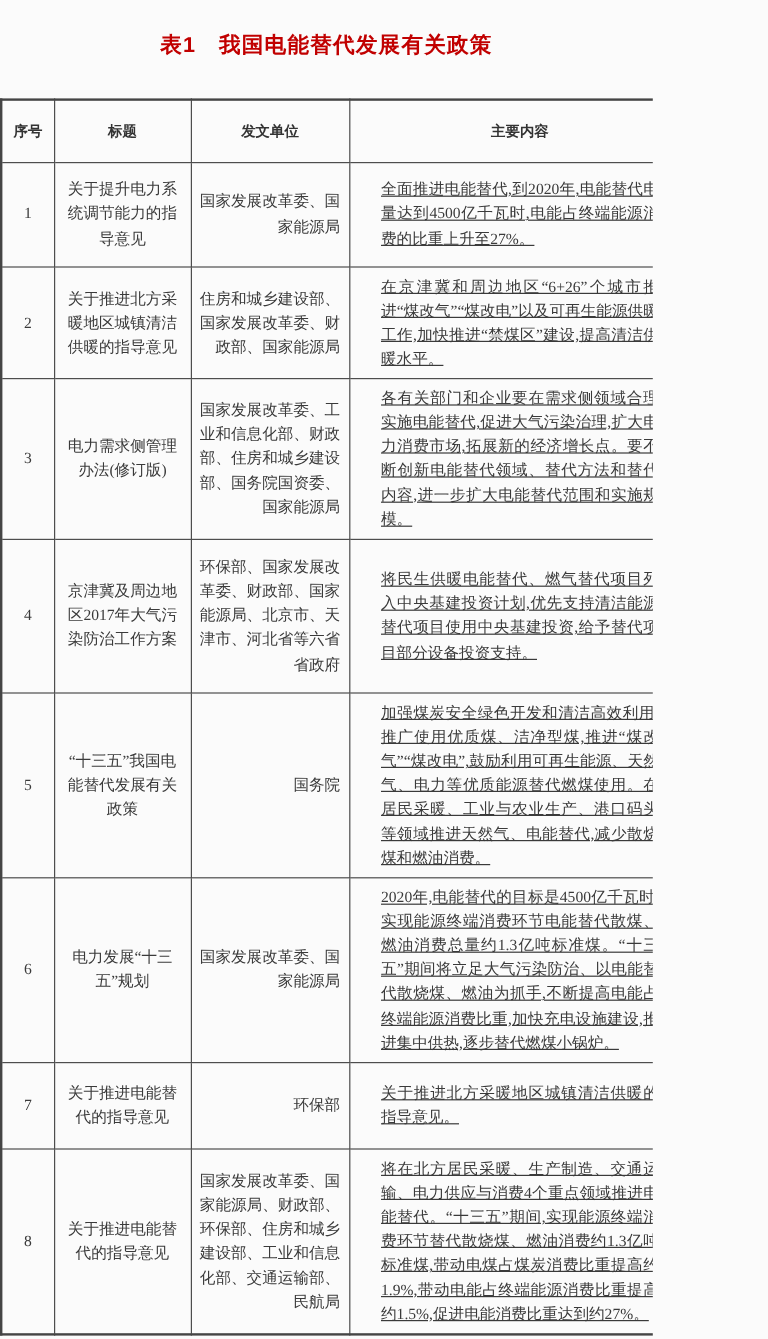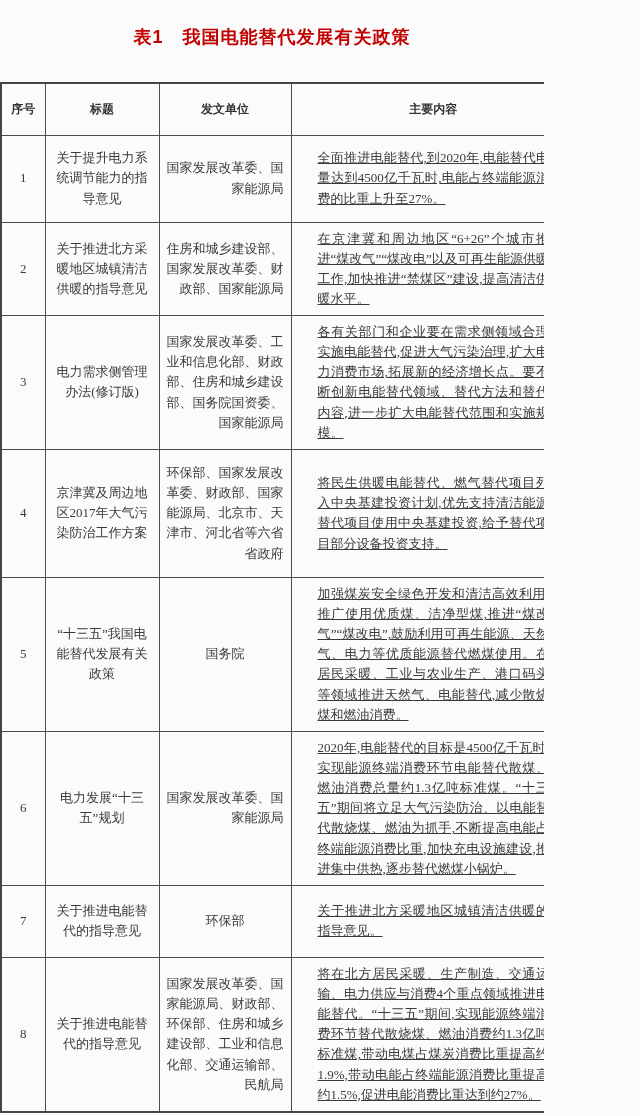--- a/index.html
+++ b/index.html
@@ -60,21 +60,20 @@
   }
   td.cell-title {
     text-align: center;
     padding: 4px 9px;
   }
   td.cell-issuer {
     text-align: right;
     padding: 4px 7px;
   }
   td.cell-issuer.center {
-    text-align: center;
   }
   td.cell-content {
     text-align: justify;
     text-justify: inter-ideograph;
     padding: 6px 26px;
     text-decoration: underline;
   }
 </style>
 </head>
 <body>

